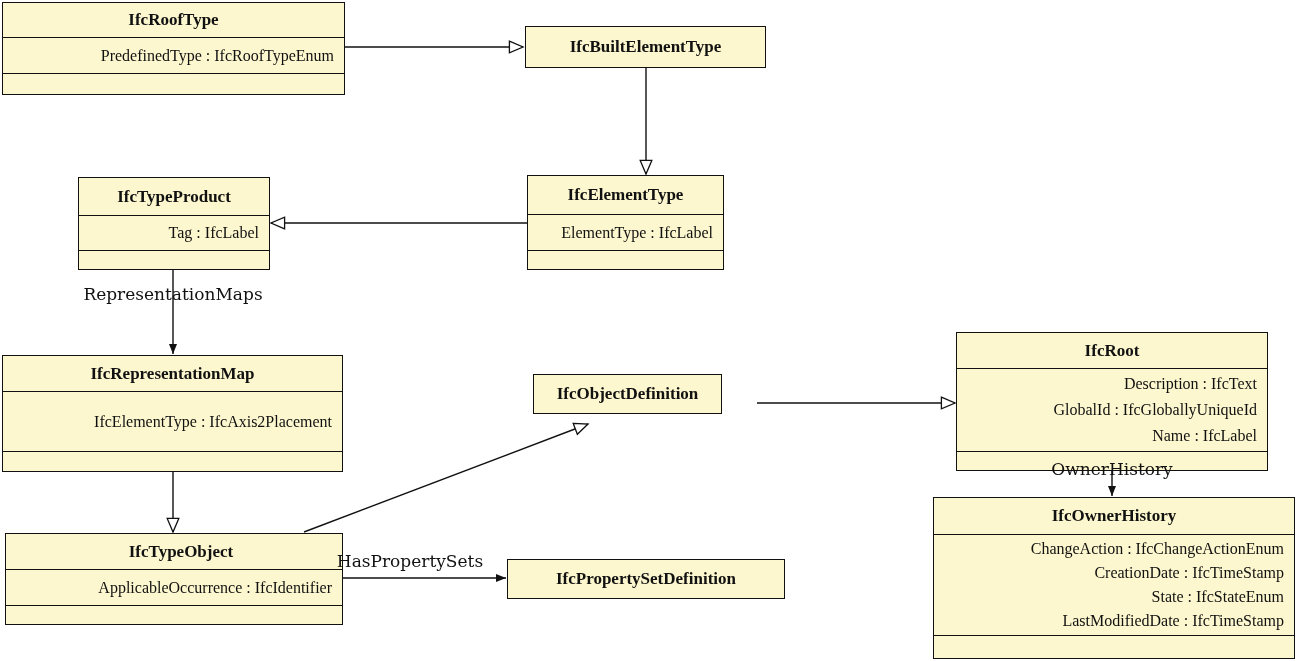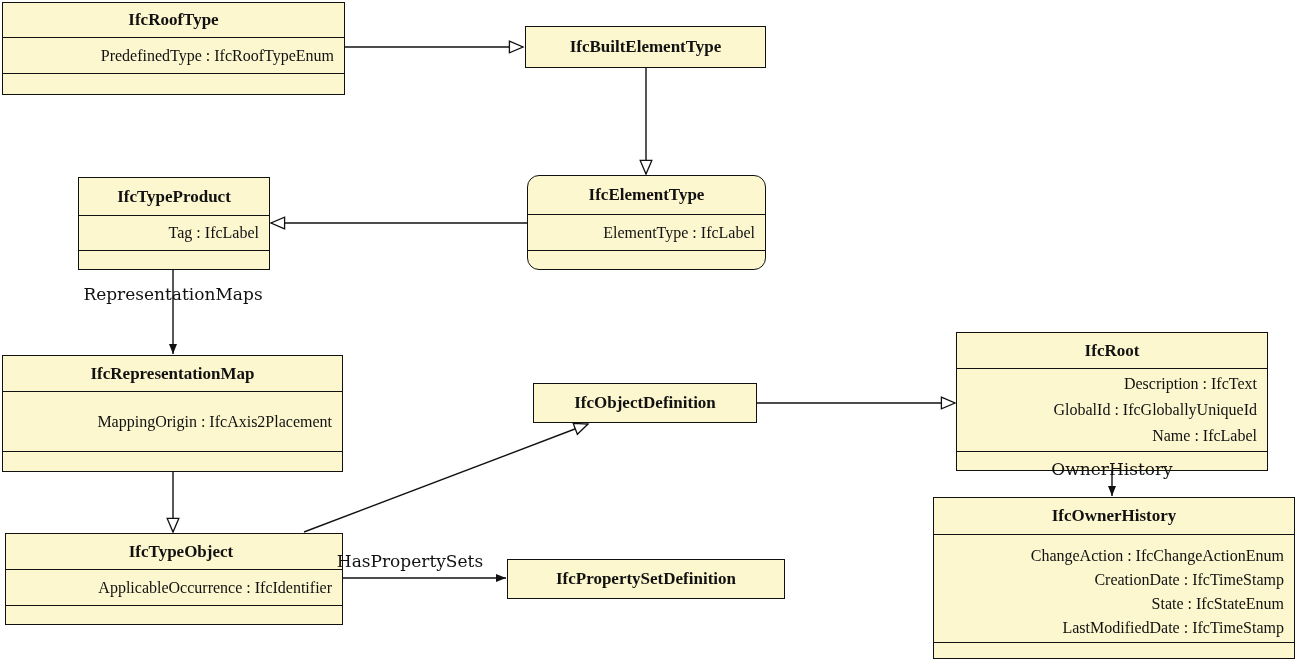--- a/index.html
+++ b/index.html
@@ -68,73 +68,73 @@
     <div class="attrs">
       <div>PredefinedType : IfcRoofTypeEnum</div>
     </div>
     <div class="footer" style="height:20px;"></div>
   </div>
 
   <div class="node single" style="left:525px; top:26px; width:241px; height:42px;">
     <div class="title">IfcBuiltElementType</div>
   </div>
 
-  <div class="node" style="left:527px; top:175px; width:239px; height:95px;border-radius:12px;">
+  <div class="node" style="left:527px; top:175px; width:197px; height:95px;">
     <div class="title" style="height:38px;">IfcElementType</div>
     <div class="attrs">
       <div>ElementType : IfcLabel</div>
     </div>
     <div class="footer" style="height:18px;"></div>
   </div>
 
   <div class="node" style="left:78px; top:177px; width:192px; height:93px;">
     <div class="title" style="height:37px;">IfcTypeProduct</div>
     <div class="attrs">
       <div>Tag : IfcLabel</div>
     </div>
     <div class="footer" style="height:18px;"></div>
   </div>
 
   <div class="node" style="left:2px; top:355px; width:341px; height:117px;">
     <div class="title" style="height:35px;">IfcRepresentationMap</div>
     <div class="attrs">
-      <div>MappingOrigin : IfcAxis2Placement</div>
+      <div>IfcElementType : IfcAxis2Placement</div>
     </div>
     <div class="footer" style="height:19px;"></div>
   </div>
 
   <div class="node" style="left:5px; top:533px; width:338px; height:92px;">
     <div class="title" style="height:35px;padding-left:14px;">IfcTypeObject</div>
     <div class="attrs">
       <div>ApplicableOccurrence : IfcIdentifier</div>
     </div>
     <div class="footer" style="height:18px;"></div>
   </div>
 
-  <div class="node single" style="left:533px; top:383px; width:224px; height:40px;">
+  <div class="node single" style="left:533px; top:374px; width:189px; height:40px;">
     <div class="title">IfcObjectDefinition</div>
   </div>
 
   <div class="node single" style="left:507px; top:559px; width:278px; height:40px;">
     <div class="title">IfcPropertySetDefinition</div>
   </div>
 
   <div class="node" style="left:956px; top:332px; width:312px; height:139px;">
     <div class="title" style="height:35px;">IfcRoot</div>
     <div class="attrs" style="line-height:26px;">
       <div>Description : IfcText</div>
       <div>GlobalId : IfcGloballyUniqueId</div>
       <div>Name : IfcLabel</div>
     </div>
     <div class="footer" style="height:19px;"></div>
   </div>
 
   <div class="node" style="left:933px; top:497px; width:362px; height:162px;">
     <div class="title" style="height:36px;">IfcOwnerHistory</div>
-    <div class="attrs" style="padding-left:14px;margin-top:7px;">
+    <div class="attrs" style="padding-left:14px;">
       <div>ChangeAction : IfcChangeActionEnum</div>
       <div>CreationDate : IfcTimeStamp</div>
       <div>State : IfcStateEnum</div>
       <div>LastModifiedDate : IfcTimeStamp</div>
     </div>
     <div class="footer" style="height:25px;"></div>
   </div>
 
   <div class="edge-label" style="left:53px; top:284px; width:240px;">RepresentationMaps</div>
   <div class="edge-label" style="left:330px; top:551px; width:160px;">HasPropertySets</div>

